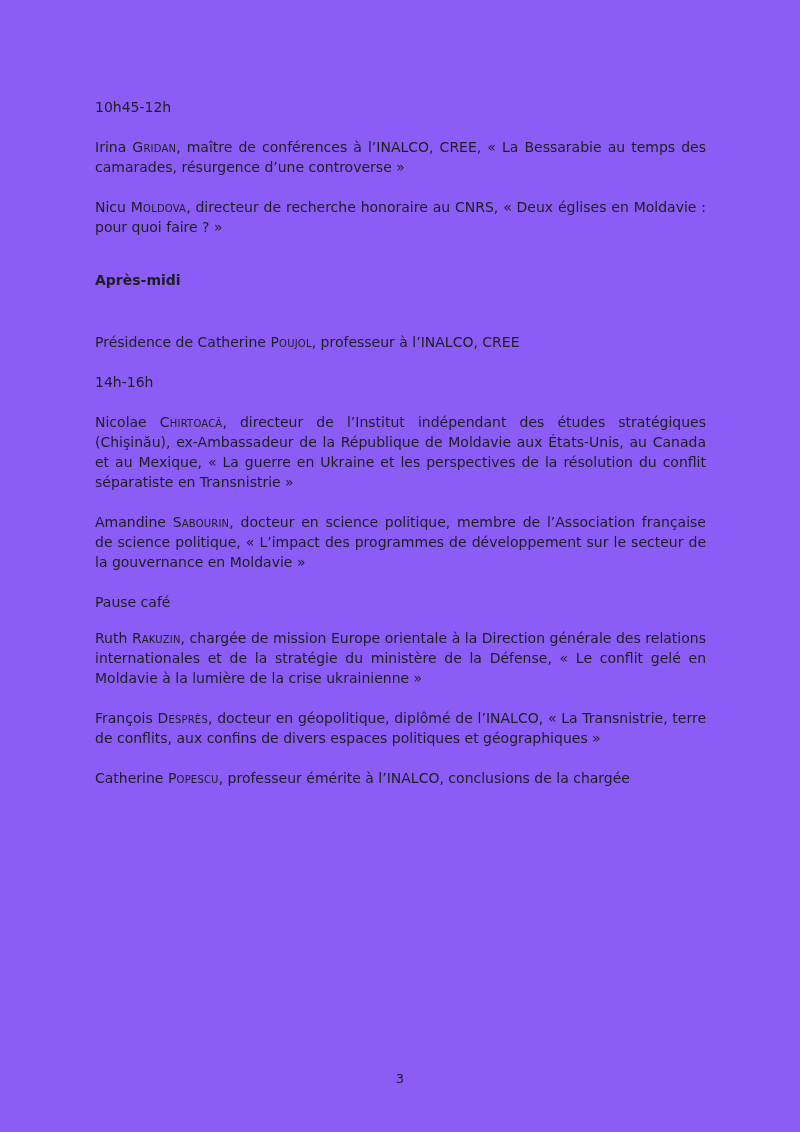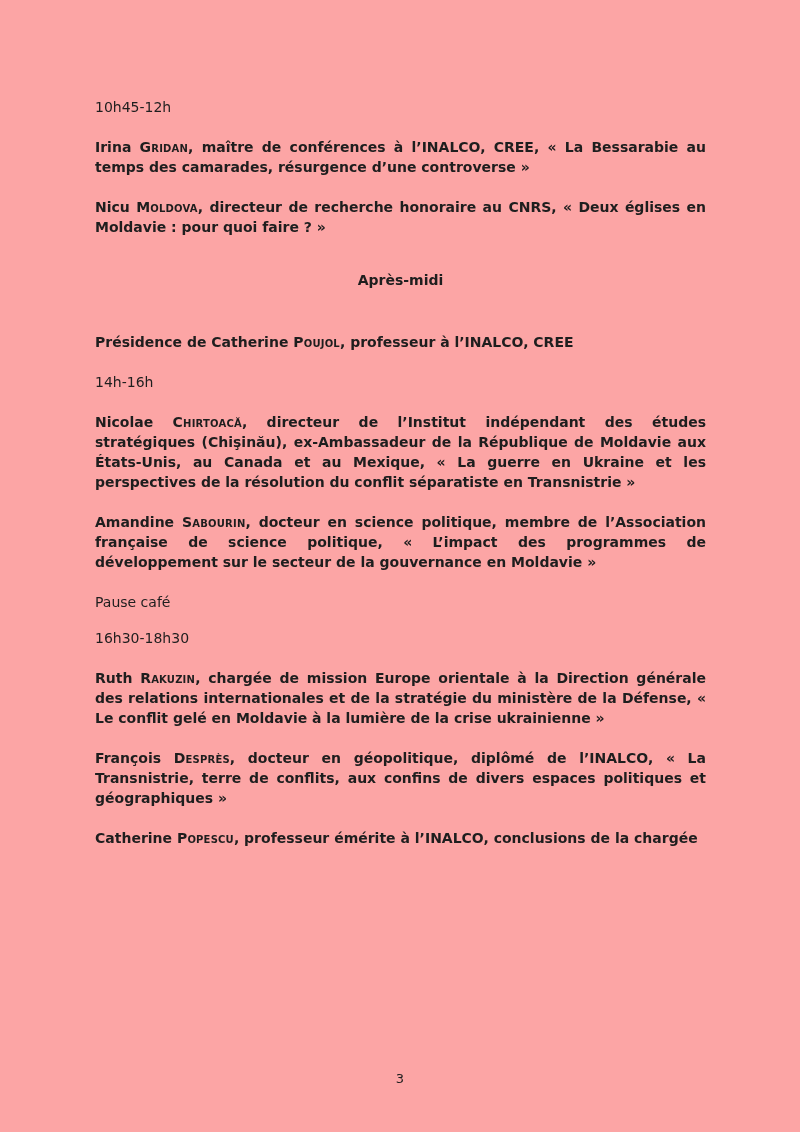--- a/index.html
+++ b/index.html
@@ -1,38 +1,38 @@
 <!DOCTYPE html>
 <html><head>
 <meta charset="utf-8">
 <style>
   html, body { margin: 0; padding: 0; background: #ffffff; }
   .page {
     position: relative;
     width: 800px;
     height: 1132px;
-    background: #fca5a5;
+    background: #8b5cf6;
     color: #1e1e1e;
     font-family: "DejaVu Sans", "Liberation Sans", sans-serif;
     overflow: hidden;
   }
   .content {
     position: absolute;
     left: 95px;
     top: 97px;
     width: 611px;
     font-size: 14px;
     line-height: 20px;
   }
   .content p { margin: 0 0 20px 0; }
-  p.para { text-align: justify; font-weight: bold; }
+  p.para { text-align: justify; }
   p.time, p.plain { text-align: left; }
   p.plain { margin-bottom: 16px; }
   p.heading {
-    text-align: center;
+    text-align: left;
     font-weight: 700;
     margin: 33px 0 42px 0;
   }
   .sc { font-variant: small-caps; letter-spacing: 0.2px; }
   .page-number {
     position: absolute;
     left: 0;
     right: 0;
     bottom: 46px;
     text-align: center;
@@ -47,19 +47,18 @@
   <div class="content">
       <p class="time">10h45-12h</p>
       <p class="para"><span>Irina </span><span class="sc">Gridan</span><span>, maître de conférences à l’INALCO, CREE, « La Bessarabie au temps des camarades, résurgence d’une controverse »</span></p>
       <p class="para"><span>Nicu </span><span class="sc">Moldova</span><span>, directeur de recherche honoraire au CNRS, « Deux églises en Moldavie : pour quoi faire ? »</span></p>
       <p class="heading">Après-midi</p>
       <p class="para"><span>Présidence de Catherine </span><span class="sc">Poujol</span><span>, professeur à l’INALCO, CREE</span></p>
       <p class="time">14h-16h</p>
       <p class="para"><span>Nicolae </span><span class="sc">Chirtoacă</span><span>, directeur de l’Institut indépendant des études stratégiques (Chişinău), ex-Ambassadeur de la République de Moldavie aux États-Unis, au Canada et au Mexique, « La guerre en Ukraine et les perspectives de la résolution du conflit séparatiste en Transnistrie »</span></p>
       <p class="para"><span>Amandine </span><span class="sc">Sabourin</span><span>, docteur en science politique, membre de l’Association française de science politique, « L’impact des programmes de développement sur le secteur de la gouvernance en Moldavie »</span></p>
       <p class="plain">Pause café</p>
-      <p class="time">16h30-18h30</p>
       <p class="para"><span>Ruth </span><span class="sc">Rakuzin</span><span>, chargée de mission Europe orientale à la Direction générale des relations internationales et de la stratégie du ministère de la Défense, « Le conflit gelé en Moldavie à la lumière de la crise ukrainienne »</span></p>
       <p class="para"><span>François </span><span class="sc">Desprès</span><span>, docteur en géopolitique, diplômé de l’INALCO, « La Transnistrie, terre de conflits, aux confins de divers espaces politiques et géographiques »</span></p>
       <p class="para"><span>Catherine </span><span class="sc">Popescu</span><span>, professeur émérite à l’INALCO, conclusions de la chargée</span></p>
     </div>
   <div class="page-number">3</div>
 </div>
 
 </body></html>

